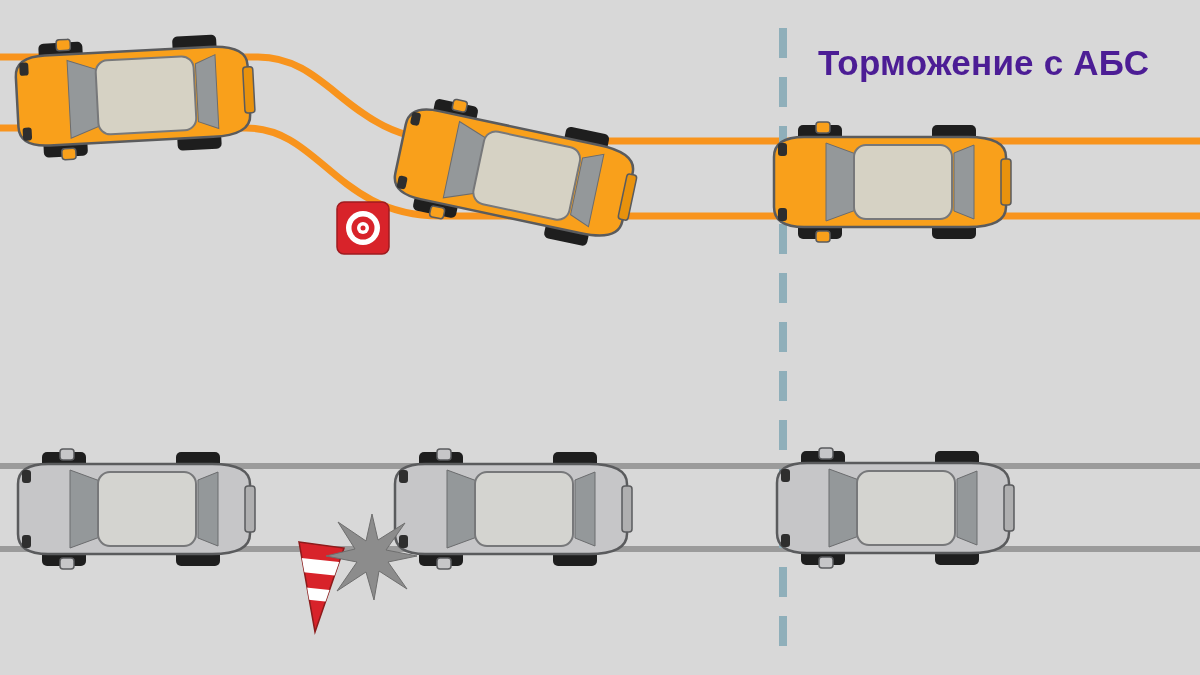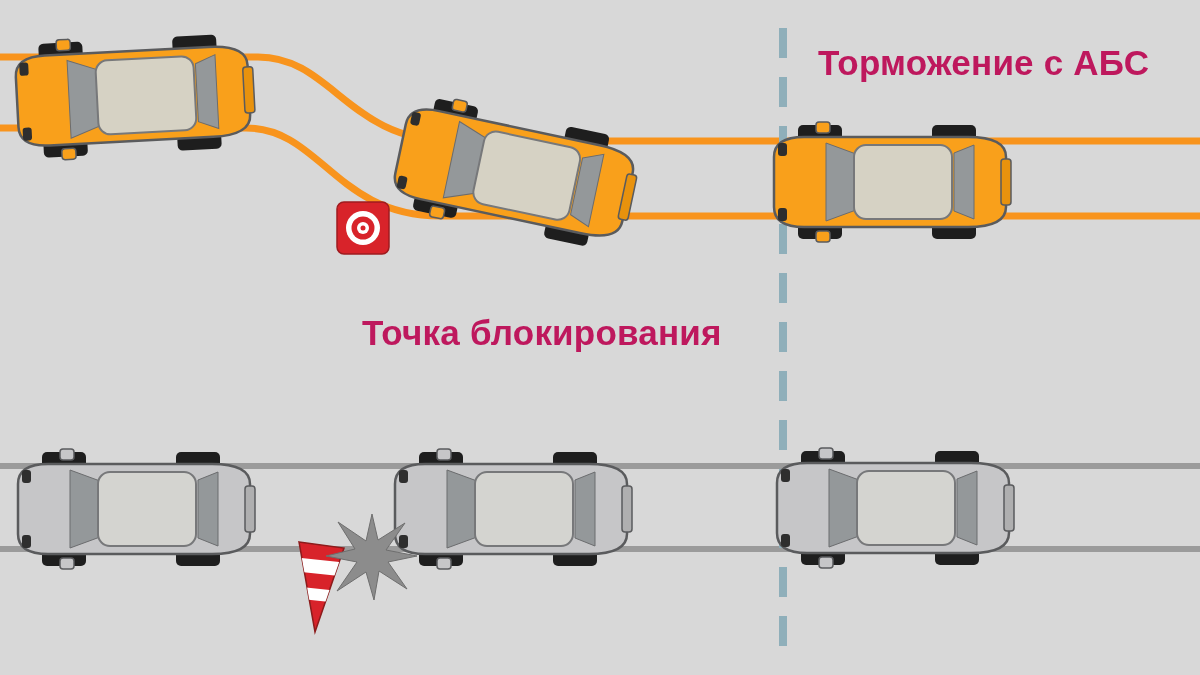--- a/index.html
+++ b/index.html
@@ -8,21 +8,21 @@
     width:1200px;height:675px;
     overflow:hidden;
     font-family:"Liberation Sans",sans-serif;
   }
   svg{position:absolute;left:0;top:0;display:block;}
   .label{
     position:absolute;
     font-weight:bold;
     font-size:35px;
     line-height:1.1;
-    color:#be185d;
+    color:#4c1d95;
     white-space:nowrap;
     letter-spacing:0.2px;
   }
   #label-abs{left:818px;top:44px;}
   #label-lock{left:362px;top:314px;}
   #label-noabs{left:792px;top:389px;}
 
   
   .wheel{fill:#1e1e1e;}
   .mirror{fill:var(--body);stroke:#5a5b5d;stroke-width:1.5;}
@@ -102,15 +102,14 @@
       <g clip-path="url(#coneClip)">
         <rect x="288" y="560" width="64" height="14" fill="#ffffff" transform="rotate(6 320 567)"></rect>
         <rect x="288" y="589" width="64" height="12" fill="#ffffff" transform="rotate(6 320 595)"></rect>
       </g>
     </g>
 
     <polygon points="417,556 388,562 407,589 379,571 374,600 366,572 337,591 357,562 326,556 355,549 338,522 366,541 372,514 378,540 405,523 386,550" stroke="#6e6e6e" stroke-width="1" fill="#8C8C8C"></polygon>
   </svg>
 
   <div class="label" id="label-abs">Торможение с АБС</div>
-  <div class="label" id="label-lock">Точка блокирования</div>
 
 </div>
 
 </body></html>

